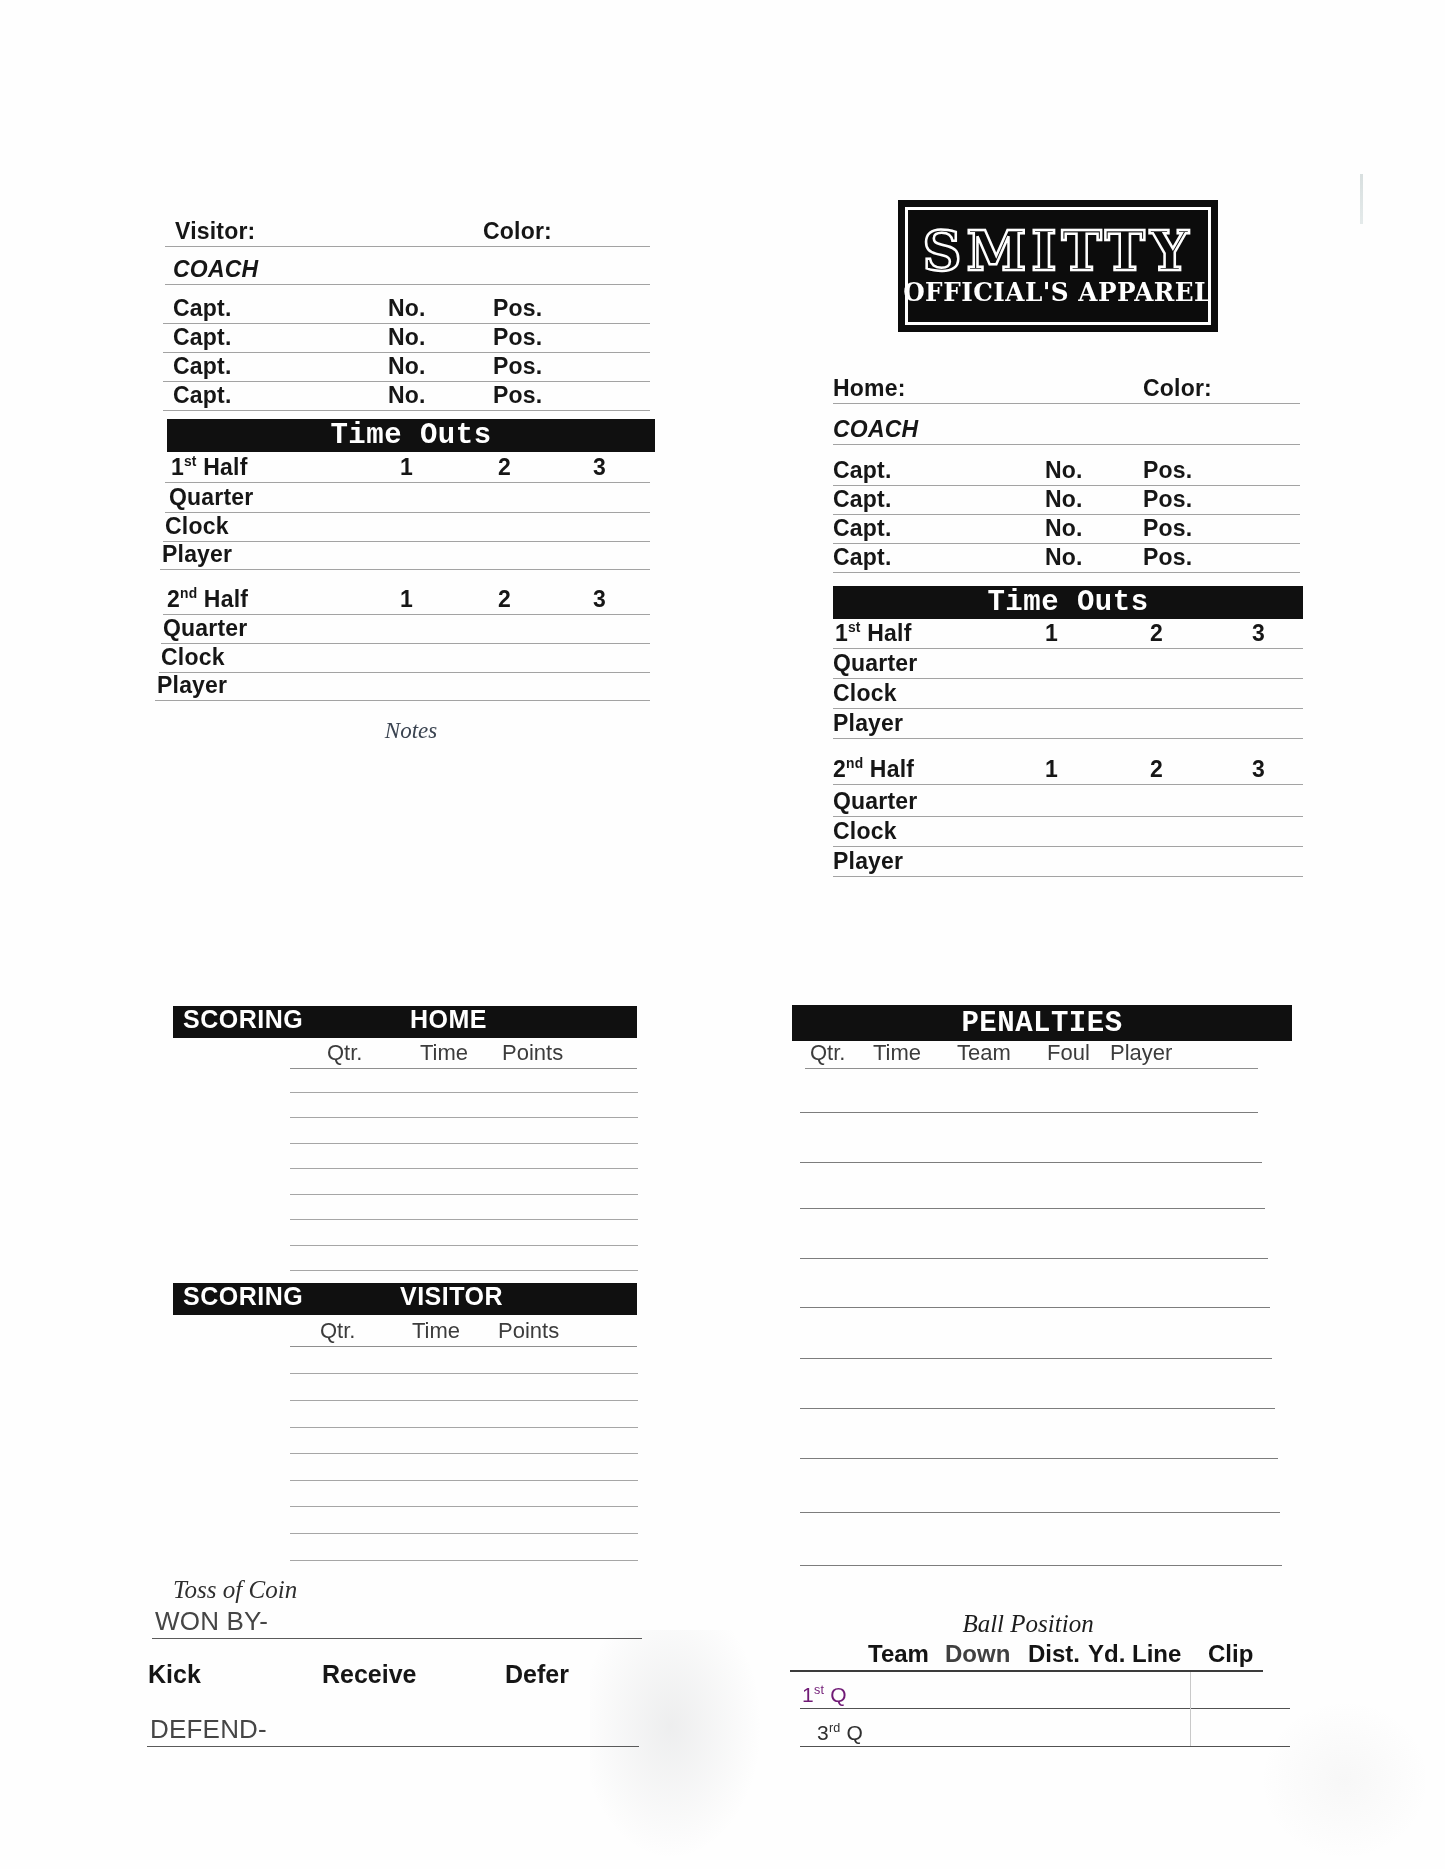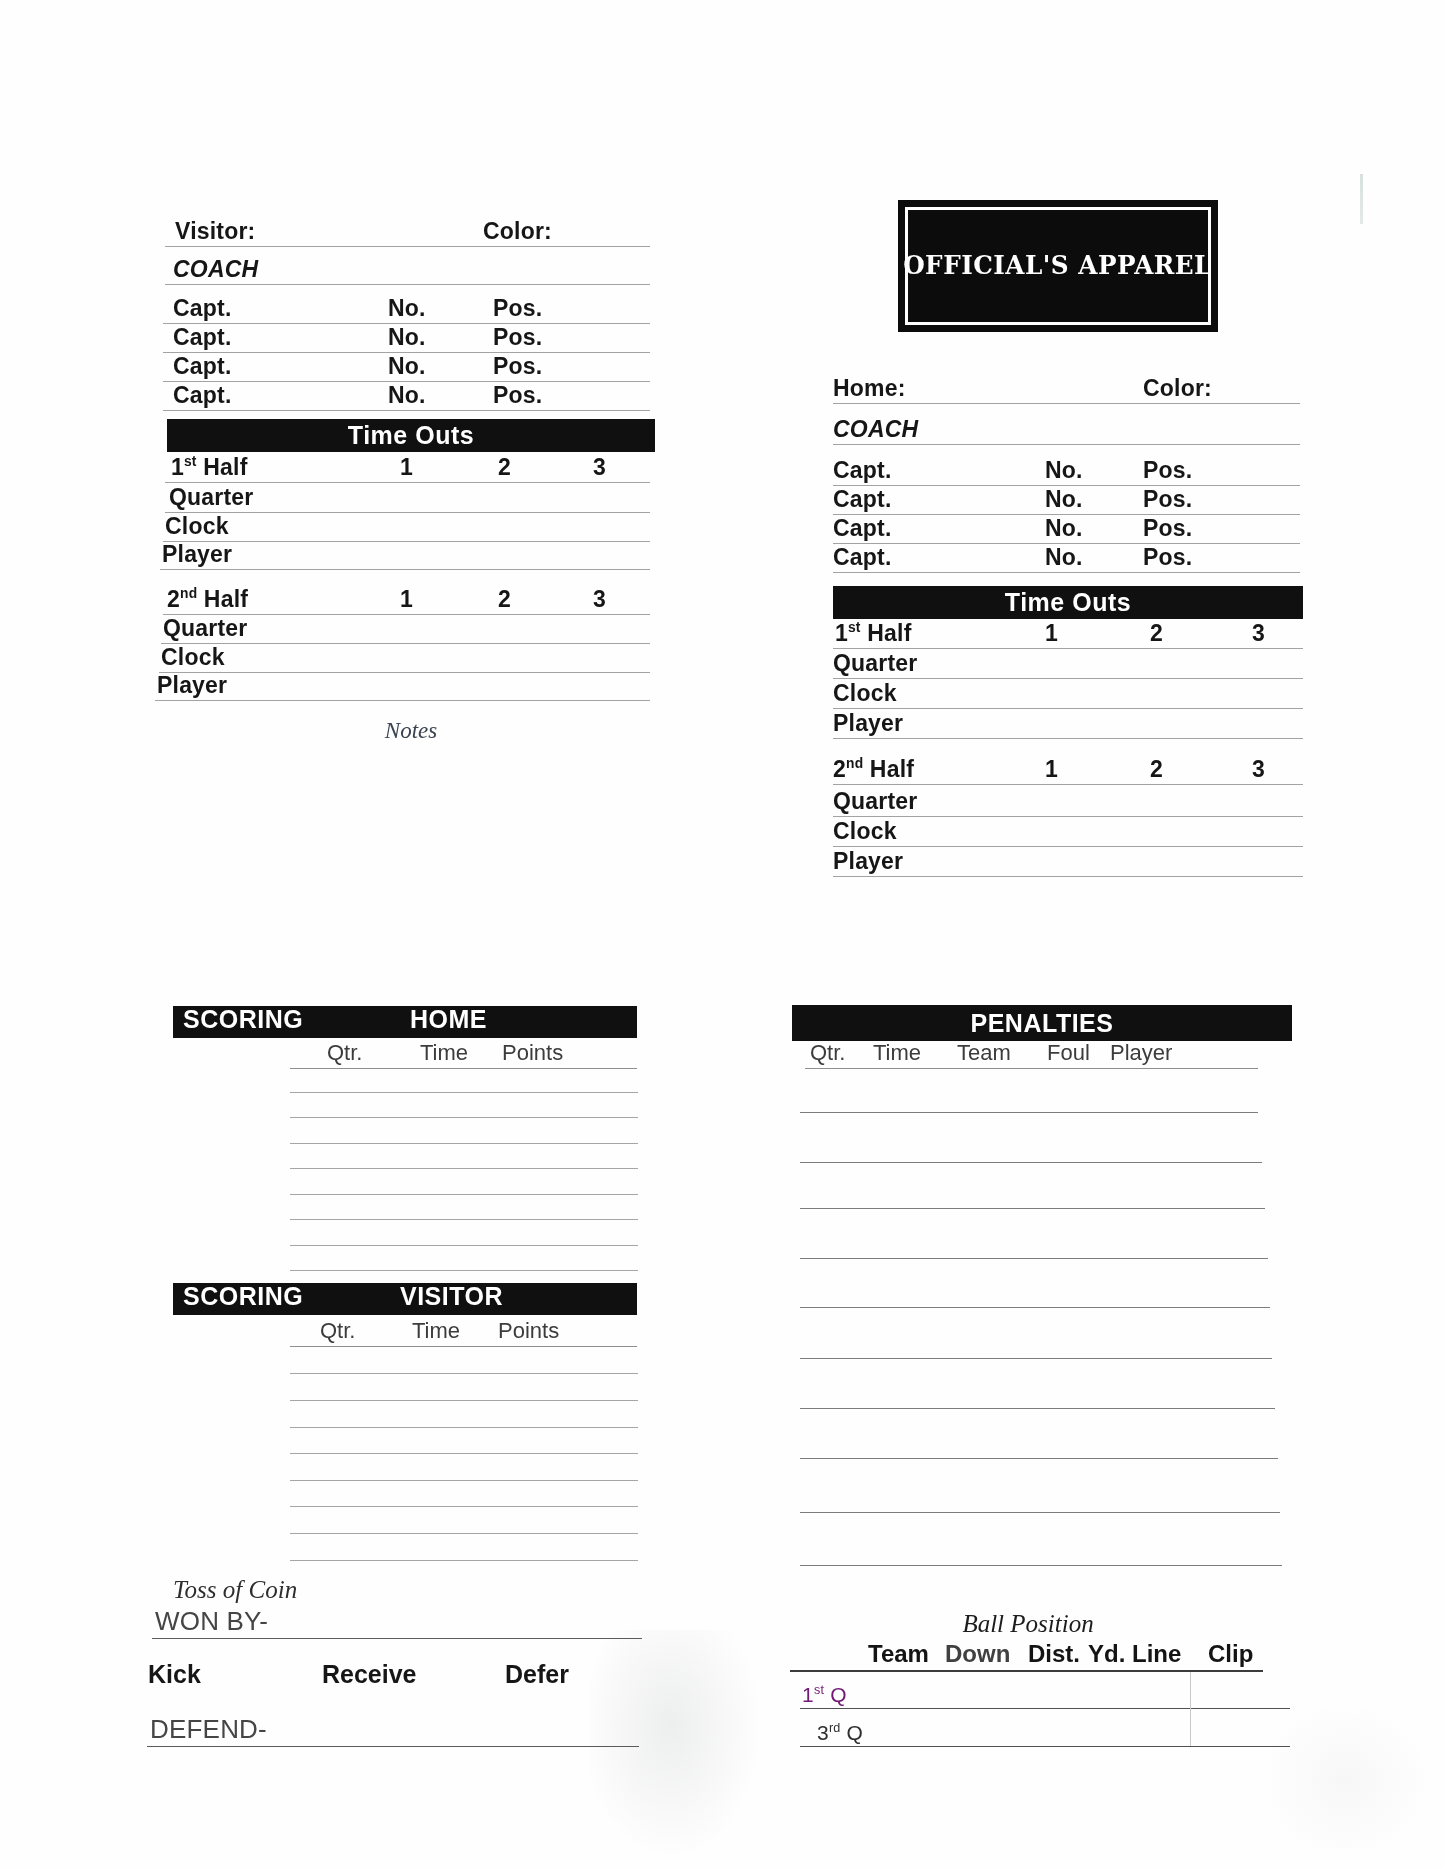--- a/index.html
+++ b/index.html
@@ -10,21 +10,21 @@
   .abs{position:absolute;}
   
   .row{position:absolute;border-bottom:1.5px solid #a3a3a3;}
   .row .lbl{position:absolute;bottom:1px;font-weight:bold;font-size:23px;letter-spacing:.2px;white-space:nowrap;}
   .row .lbl.light{font-weight:normal;color:#3d3d3d;}
   .coach{font-style:italic;font-weight:bold;font-size:25px;}
   sup{font-size:60%;vertical-align:super;line-height:0;}
   
   .bar{position:absolute;background:#101010;color:#fff;font-weight:bold;}
   .bar .bar-txt{position:absolute;bottom:4px;font-size:25px;letter-spacing:.5px;white-space:nowrap;}
-  .bar.center{display:flex;align-items:center;justify-content:center;font-size:25px;letter-spacing:.5px;}
+  .bar.center{display:flex;align-items:center;justify-content:center;font-size:29px;letter-spacing:.5px;font-family:Liberation Mono, monospace;}
   
   .hline{position:absolute;height:0;border-bottom:1.5px solid #a6a6a6;}
   .hline.dark{border-bottom:1.6px solid #7d7d7d;}
   
   .thead{position:absolute;}
   .thead span{position:absolute;bottom:2px;font-size:22px;color:#3c3c3c;white-space:nowrap;}
   .serif-i{font-family:"Liberation Serif",serif;font-style:italic;}
   
   .logo-outer{position:absolute;background:#0c0c0c;display:flex;align-items:center;justify-content:center;}
   .logo-inner{position:absolute;inset:7px;border:3px solid #ffffff;background:#0c0c0c;
@@ -102,20 +102,21 @@
   </div>
   <div class="row" style="left:155px;top:673px;width:495px;height:27px">
     <span class="lbl" style="left:2px">Player</span>
   </div>
 
   <div class="abs serif-i" style="left:167px;top:718px;width:488px;text-align:center;font-size:23px;color:#3a4350">Notes</div>
 </div>
 
 <div class="logo-outer" style="left:898px;top:200px;width:320px;height:132px">
   <div class="logo-inner">
+    <div class="logo-name">SMITTY</div>
     <div class="logo-tag">OFFICIAL'S APPAREL</div>
   </div>
 </div>
 
 <div>
   <div class="row" style="left:833px;top:369px;width:467px;height:34px">
     <span class="lbl" style="left:0">Home:</span>
     <span class="lbl" style="left:310px">Color:</span>
   </div>
   <div class="row" style="left:833px;top:410px;width:467px;height:34px">

